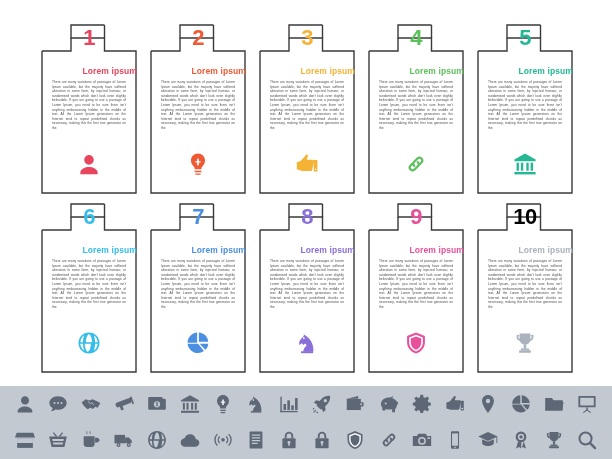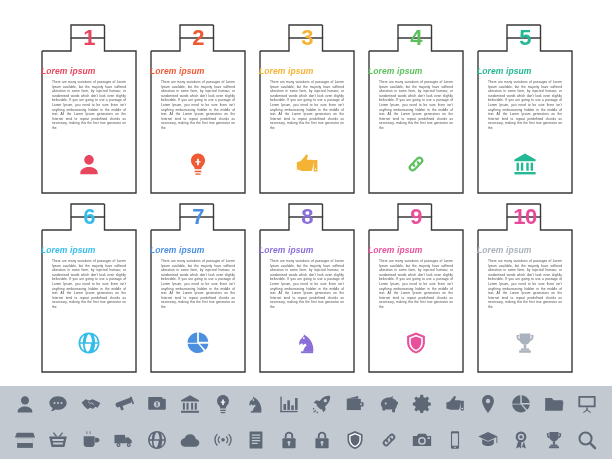--- a/index.html
+++ b/index.html
@@ -55,25 +55,24 @@
     font-size: 22px;
     font-weight: bold;
     line-height: 24px;
     letter-spacing: -0.5px;
   }
 
   .card-title {
     position: absolute;
     top: 42px; left: 0;
     width: 96px;
-    text-align: left;
+    text-align: right;
     font-size: 8.5px;
     font-weight: bold;
     letter-spacing: 0.1px;
-    font-style: italic;
   }
 
   .card-body {
     position: absolute;
     top: 56px;
     left: 11px;
     width: 74px;
     font-size: 3.2px;
     line-height: 4.6px;
     text-align: justify;
@@ -269,21 +268,21 @@
             <path d="M12 4.4L5.7 6.9v4.7c0 3.7 2.7 7.1 6.3 8.2 3.6-1.1 6.3-4.5 6.3-8.2V6.9z" fill="#fff"></path>
             <path d="M12 5.9L7.2 7.8v3.8c0 3 2.1 5.8 4.8 6.7 2.7-.9 4.8-3.7 4.8-6.7V7.8z"></path>
           </svg>
         </div>
       </div>
       <div class="card">
         <svg class="card-outline" viewBox="0 0 96 170" preserveAspectRatio="none">
           <path d="M1,27 L1,169 L95,169 L95,27 L63.5,27 L63.5,14 L30,14 L30,1 L63.5,1" fill="none" stroke="#3a3a3a" stroke-width="1.4"></path>
           <path d="M63.5,1 L63.5,14 M30,14 L30,27 L1,27" fill="none" stroke="#3a3a3a" stroke-width="1.4"></path>
         </svg>
-        <div class="card-number" style="color:#ec4899">10</div>
+        <div class="card-number" style="color:#000000">10</div>
         <div class="card-title" style="color:#aab2bd">Lorem ipsum</div>
         <div class="card-body">There are many variations of passages of Lorem Ipsum available, but the majority have suffered alteration in some form, by injected humour, or randomised words which don't look even slightly believable. If you are going to use a passage of Lorem Ipsum, you need to be sure there isn't anything embarrassing hidden in the middle of text. All the Lorem Ipsum generators on the Internet tend to repeat predefined chunks as necessary, making this the first true generator on the</div>
         <div class="card-icon">
           <svg width="26" height="26" viewBox="0 0 24 24" fill="#aab2bd">
             <path d="M7 3.2h10v5.3c0 2.8-2.2 5-5 5s-5-2.2-5-5z"></path>
             <path d="M6.8 4.6H4.2v1.9c0 1.9 1.4 3.4 3.2 3.6V8.4c-.9-.2-1.6-1-1.6-1.9z"></path>
             <path d="M17.2 4.6h2.6v1.9c0 1.9-1.4 3.4-3.2 3.6V8.4c.9-.2 1.6-1 1.6-1.9z"></path>
             <rect x="10.8" y="13.4" width="2.4" height="3.6"></rect>
             <rect x="8.2" y="17" width="7.6" height="1.8"></rect>
             <rect x="6.6" y="18.8" width="10.8" height="2.2"></rect>

